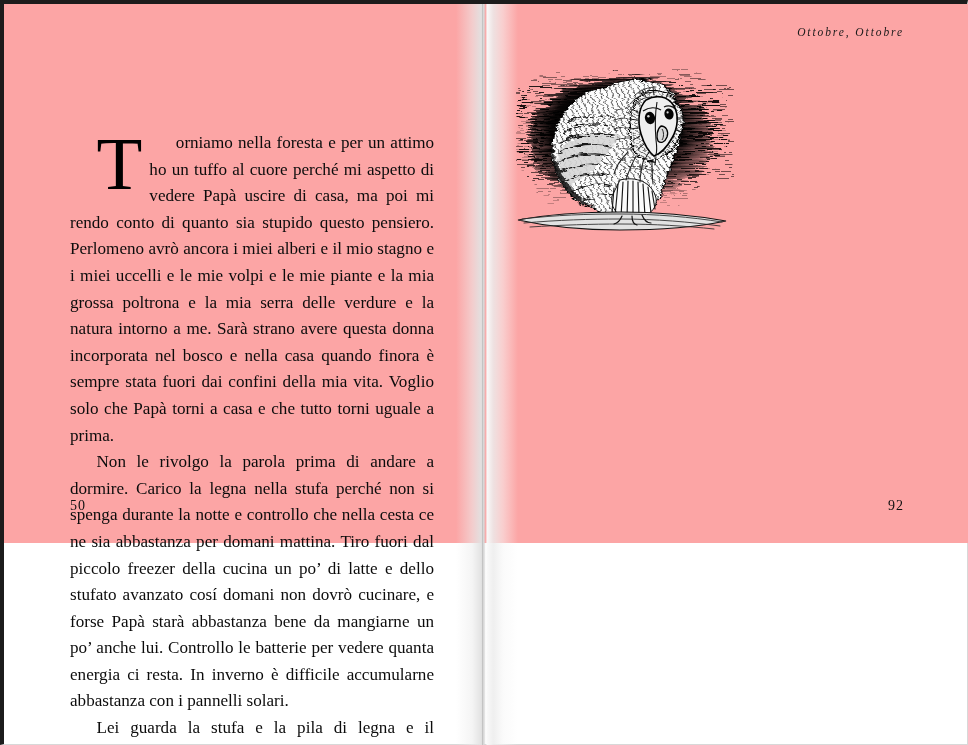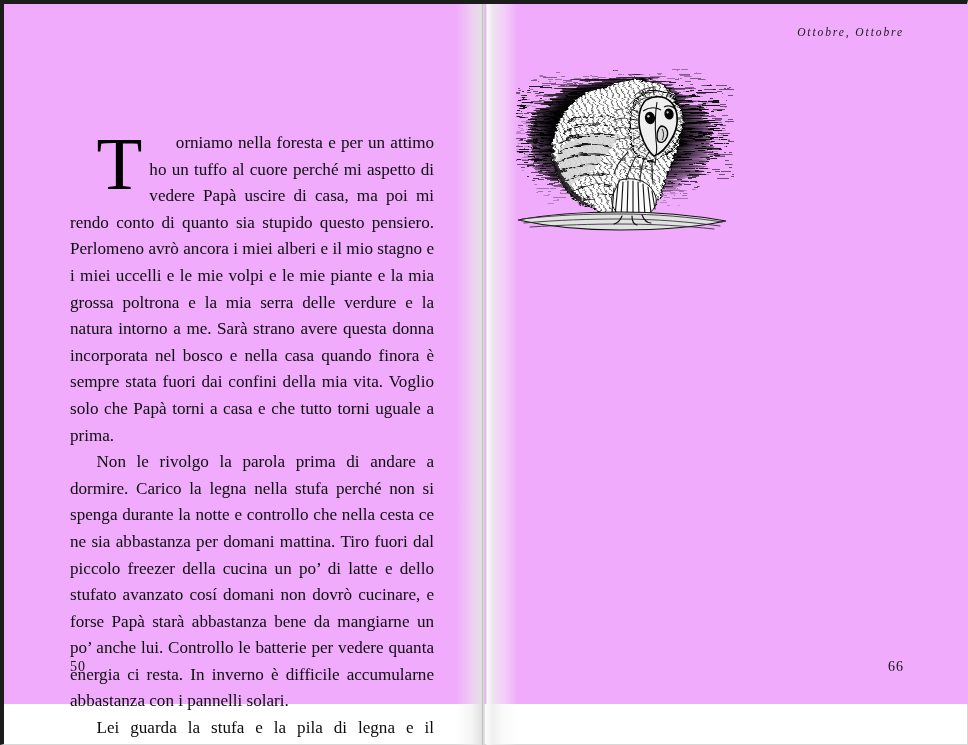--- a/index.html
+++ b/index.html
@@ -25,22 +25,22 @@
     border-top: 4px solid #1c1c1c;
     border-left: 4px solid #1c1c1c;
     border-right: 1px solid #d8d8d8;
     border-bottom: 1px solid #d8d8d8;
   }
 
   
   .page {
     position: absolute;
     top: 0;
-    height: 700px;
-    background: #f0abfc;
+    height: 539px;
+    background: #fca5a5;
   }
   .page-left  { left: 0;   width: 478px; }
   .page-right { left: 478px; width: 486px; }
 
   
   .gutter {
     position: absolute;
     top: 0;
     left: 452px;
     width: 62px;
@@ -149,21 +149,21 @@
       <p>Lei guarda la stufa e la pila di legna e il generatore e la grande scatola gialla che immagazzina</p>
     </div>
 
     <div class="folio folio-left">50</div>
   </div>
 
   <div class="page page-right">
 
     <div class="running-head">Ottobre, Ottobre</div>
 
-    <div class="folio folio-right">66</div>
+    <div class="folio folio-right">92</div>
   </div>
 
   <div class="illustration">
     <svg viewBox="0 0 218 185" xmlns="http://www.w3.org/2000/svg" aria-hidden="true">
       <defs>
 
         <filter id="scratch" x="-20%" y="-20%" width="140%" height="140%">
           <feTurbulence type="fractalNoise" baseFrequency="0.02 0.55" numOctaves="4" seed="7" result="n"></feTurbulence>
           <feDisplacementMap in="SourceGraphic" in2="n" scale="26" xChannelSelector="R" yChannelSelector="G"></feDisplacementMap>
         </filter>

